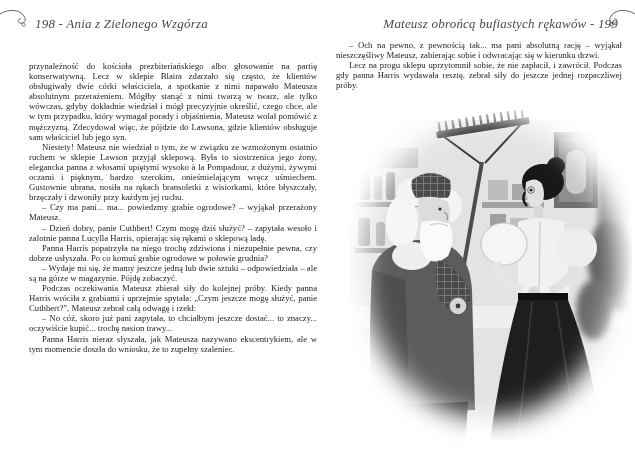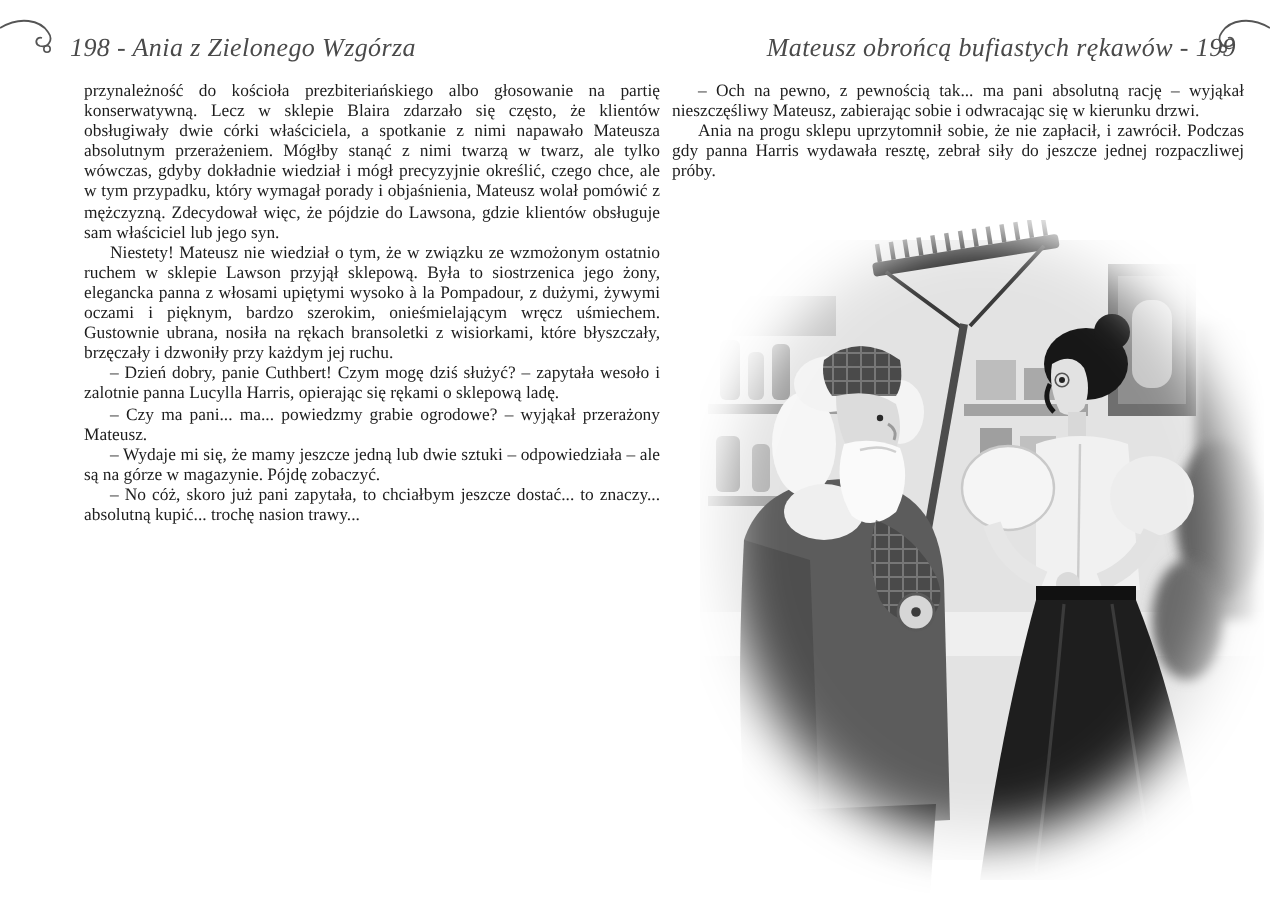--- a/index.html
+++ b/index.html
@@ -31,21 +31,21 @@
   .flourish.right{ right:0; }
   .text-col{
     position:absolute;
     top:40px;
     width:288px;
     font-size:8.7px;
     line-height:10.1px;
     text-align:justify;
     color:#1d1d1d;
   }
-  .text-col.left{ left:42px; }
+  .text-col.left{ left:29px;margin-top:21px; }
   .text-col.right{ left:336px; width:286px; }
   .text-col p{ margin:0; }
   .text-col p.indent{ text-indent:13px; }
   .illustration{
     position:absolute;
     left:350px;
     top:110px;
     width:282px;
     height:339px;
   }
@@ -62,28 +62,31 @@
   <path d="M34,8 C24,2 14,4 10,10 C7,14 10,18 14,17 C17,16 16,12 13,13" fill="none" stroke="#555" stroke-width="0.9"></path>
   <circle cx="10.5" cy="18.5" r="1.6" fill="none" stroke="#555" stroke-width="0.8"></circle>
 </svg>
 
 <div class="page-header left">198 - Ania z Zielonego Wzgórza</div>
 <div class="page-header right">Mateusz obrońcą bufiastych rękawów - 199</div>
 
 <div class="text-col left">
     <p>przynależność do kościoła prezbiteriańskiego albo głosowanie na partię konserwatywną. Lecz w sklepie Blaira zdarzało się często, że klientów obsługiwały dwie córki właściciela, a spotkanie z nimi napawało Mateusza absolutnym przerażeniem. Mógłby stanąć z nimi twarzą w twarz, ale tylko wówczas, gdyby dokładnie wiedział i mógł precyzyjnie określić, czego chce, ale w tym przypadku, który wymagał porady i objaśnienia, Mateusz wolał pomówić z mężczyzną. Zdecydował więc, że pójdzie do Lawsona, gdzie klientów obsługuje sam właściciel lub jego syn.</p>
     <p class="indent">Niestety! Mateusz nie wiedział o tym, że w związku ze wzmożonym ostatnio ruchem w sklepie Lawson przyjął sklepową. Była to siostrzenica jego żony, elegancka panna z włosami upiętymi wysoko à la Pompadour, z dużymi, żywymi oczami i pięknym, bardzo szerokim, onieśmielającym wręcz uśmiechem. Gustownie ubrana, nosiła na rękach bransoletki z wisiorkami, które błyszczały, brzęczały i dzwoniły przy każdym jej ruchu.</p>
+    <p class="indent">– Czy ma pani... ma... powiedzmy grabie ogrodowe? – wyjąkał przerażony Mateusz.</p>
     <p class="indent">– Dzień dobry, panie Cuthbert! Czym mogę dziś służyć? – zapytała wesoło i zalotnie panna Lucylla Harris, opierając się rękami o sklepową ladę.</p>
-    <p class="indent">– Czy ma pani... ma... powiedzmy grabie ogrodowe? – wyjąkał przerażony Mateusz.</p>
+    <p class="indent">Panna Harris popatrzyła na niego trochę zdziwiona i niezupełnie pewna, czy dobrze usłyszała. Po co komuś grabie ogrodowe w połowie grudnia?</p>
     <p class="indent">– Wydaje mi się, że mamy jeszcze jedną lub dwie sztuki – odpowiedziała – ale są na górze w magazynie. Pójdę zobaczyć.</p>
-    <p class="indent">– No cóż, skoro już pani zapytała, to chciałbym jeszcze dostać... to znaczy... absolutną kupić... trochę nasion trawy...</p>
+    <p class="indent">Podczas oczekiwania Mateusz zbierał siły do kolejnej próby. Kiedy panna Harris wróciła z grabiami i uprzejmie spytała: „Czym jeszcze mogę służyć, panie Cuthbert?”, Mateusz zebrał całą odwagę i rzekł:</p>
+    <p class="indent">– No cóż, skoro już pani zapytała, to chciałbym jeszcze dostać... to znaczy... oczywiście kupić... trochę nasion trawy...</p>
+    <p class="indent">Panna Harris nieraz słyszała, jak Mateusza nazywano ekscentrykiem, ale w tym momencie doszła do wniosku, że to zupełny szaleniec.</p>
   </div>
 <div class="text-col right">
     <p class="indent">– Och na pewno, z pewnością tak... ma pani absolutną rację – wyjąkał nieszczęśliwy Mateusz, zabierając sobie i odwracając się w kierunku drzwi.</p>
-    <p class="indent">Ania na progu sklepu uprzytomnił sobie, że nie zapłacił, i zawrócił. Podczas gdy panna Harris wydawała resztę, zebrał siły do jeszcze jednej rozpaczliwej próby.</p>
+    <p class="indent">Lecz na progu sklepu uprzytomnił sobie, że nie zapłacił, i zawrócił. Podczas gdy panna Harris wydawała resztę, zebrał siły do jeszcze jednej rozpaczliwej próby.</p>
   </div>
 
 <div class="illustration">
 <svg viewBox="0 0 282 339" width="282" height="339">
   <defs>
     <filter id="soft" x="-40%" y="-40%" width="180%" height="180%">
           <feGaussianBlur stdDeviation="13"></feGaussianBlur>
         </filter>
     <filter id="soft2" x="-40%" y="-40%" width="180%" height="180%">
           <feGaussianBlur stdDeviation="3"></feGaussianBlur>

